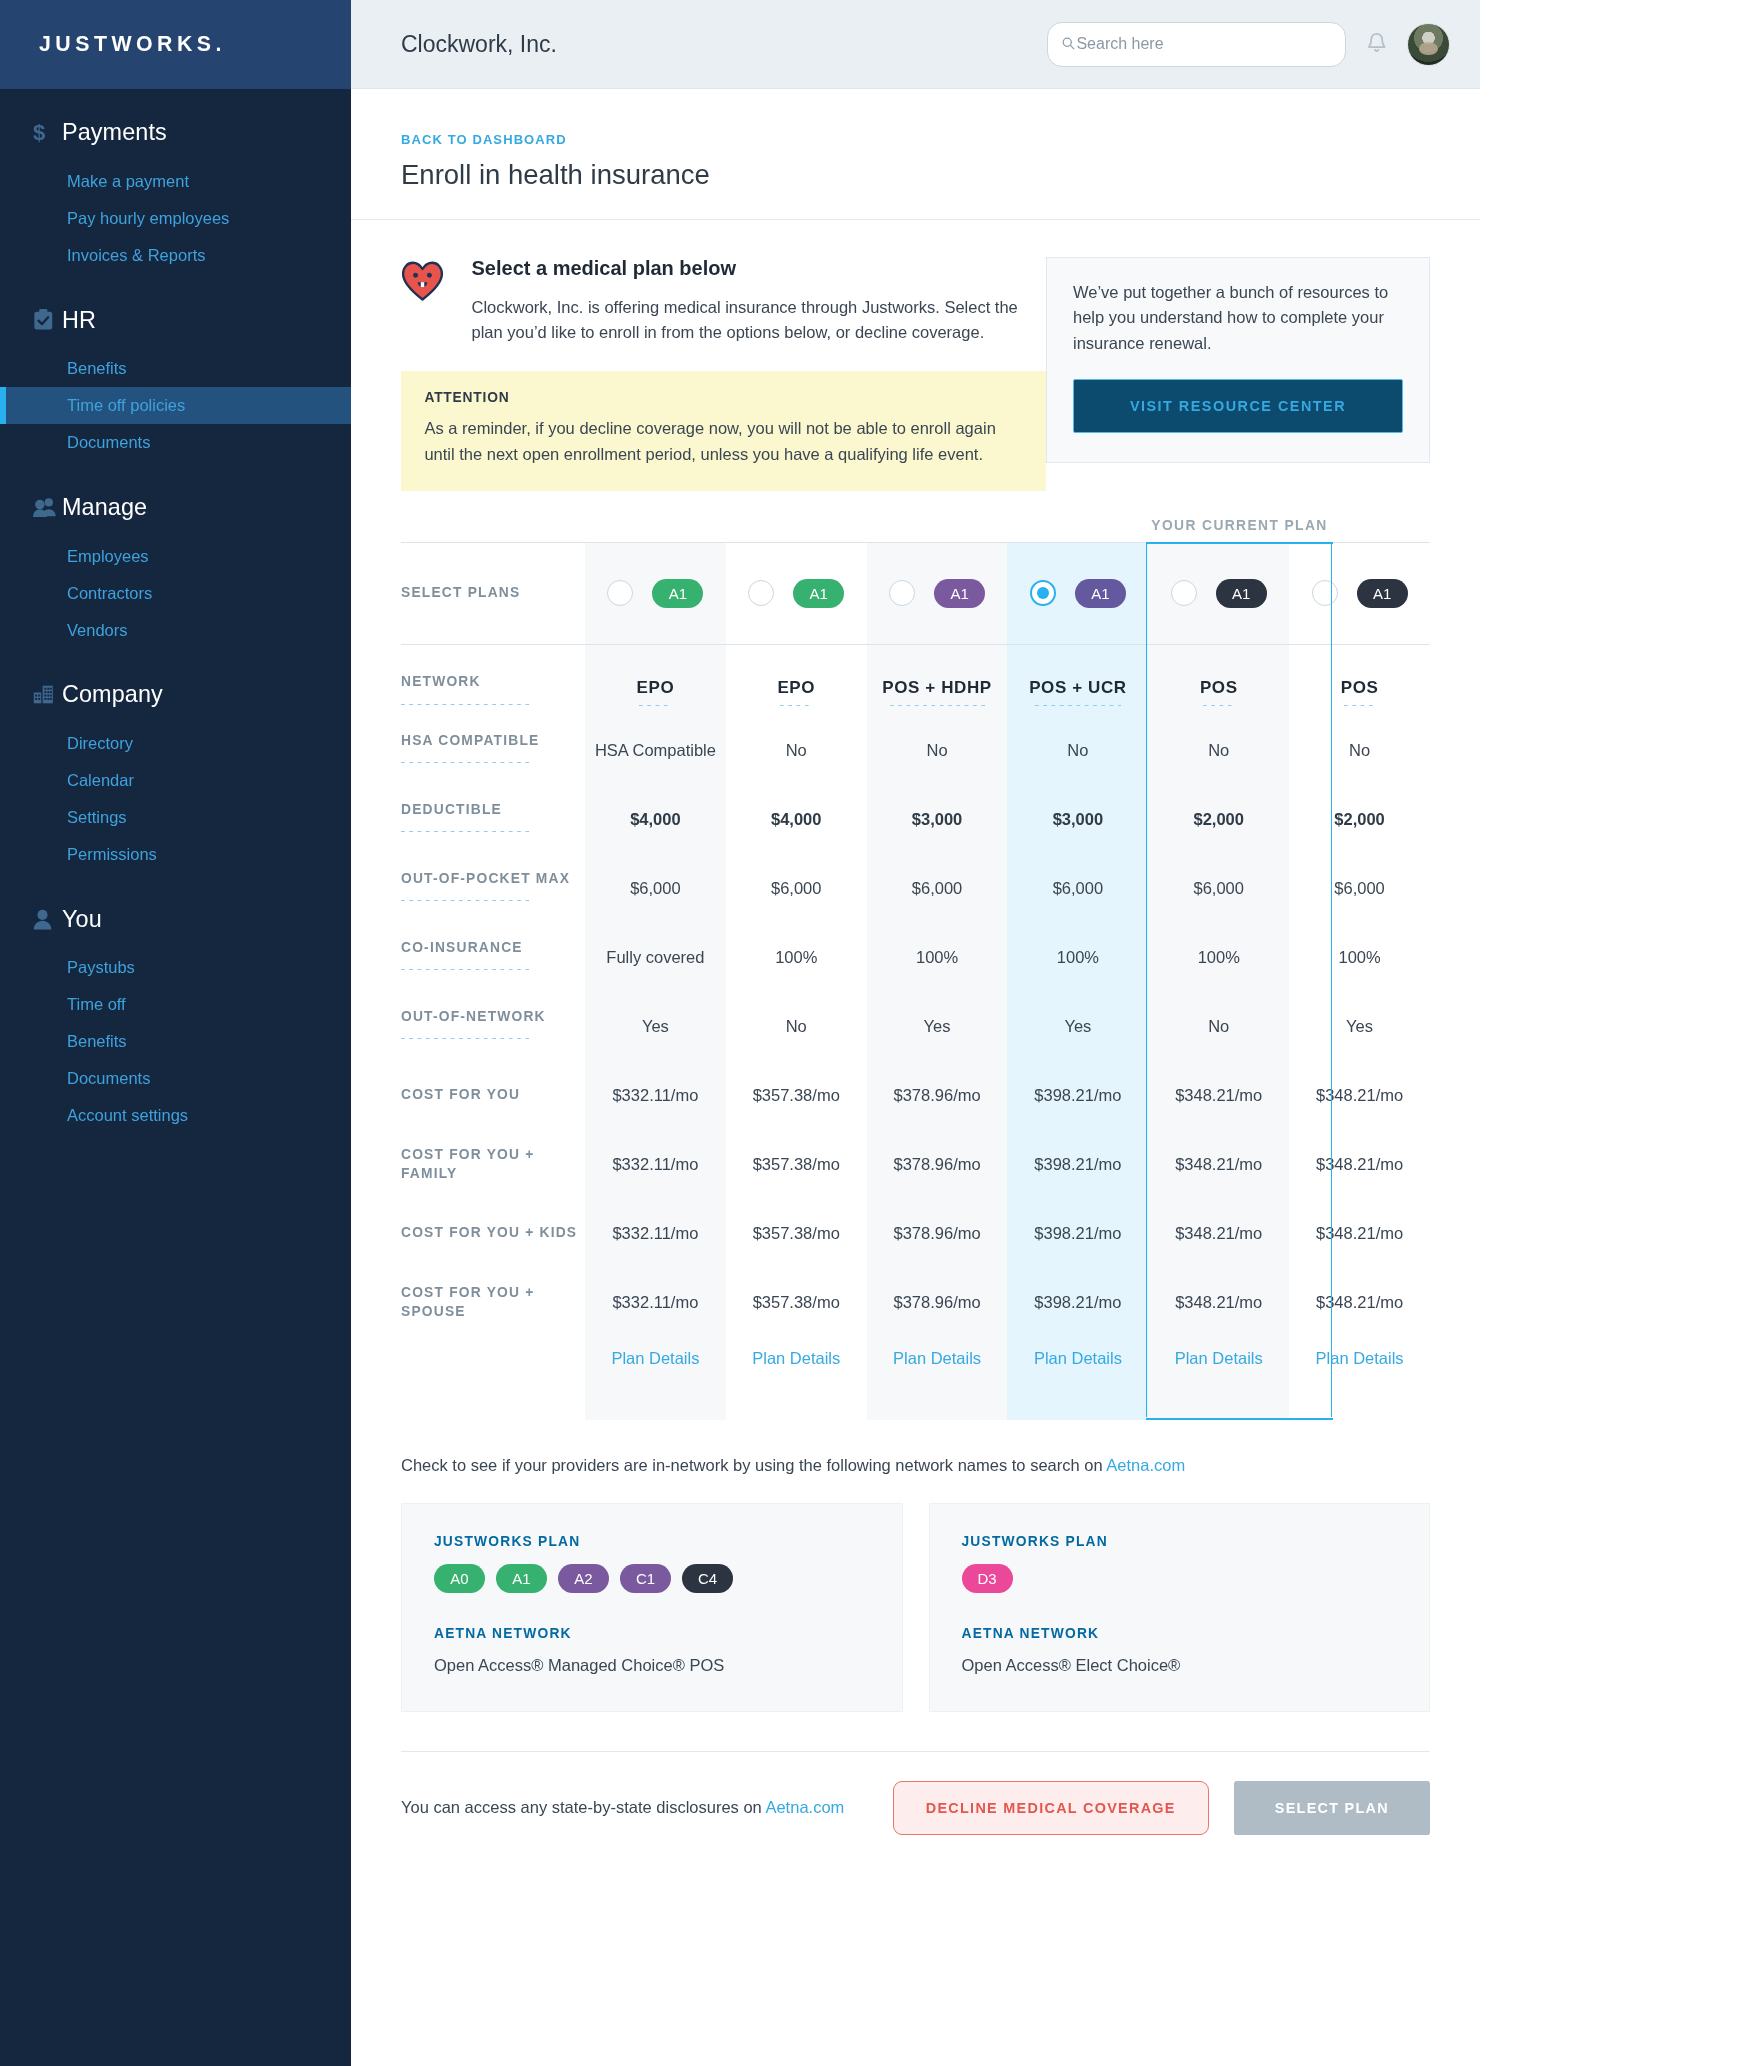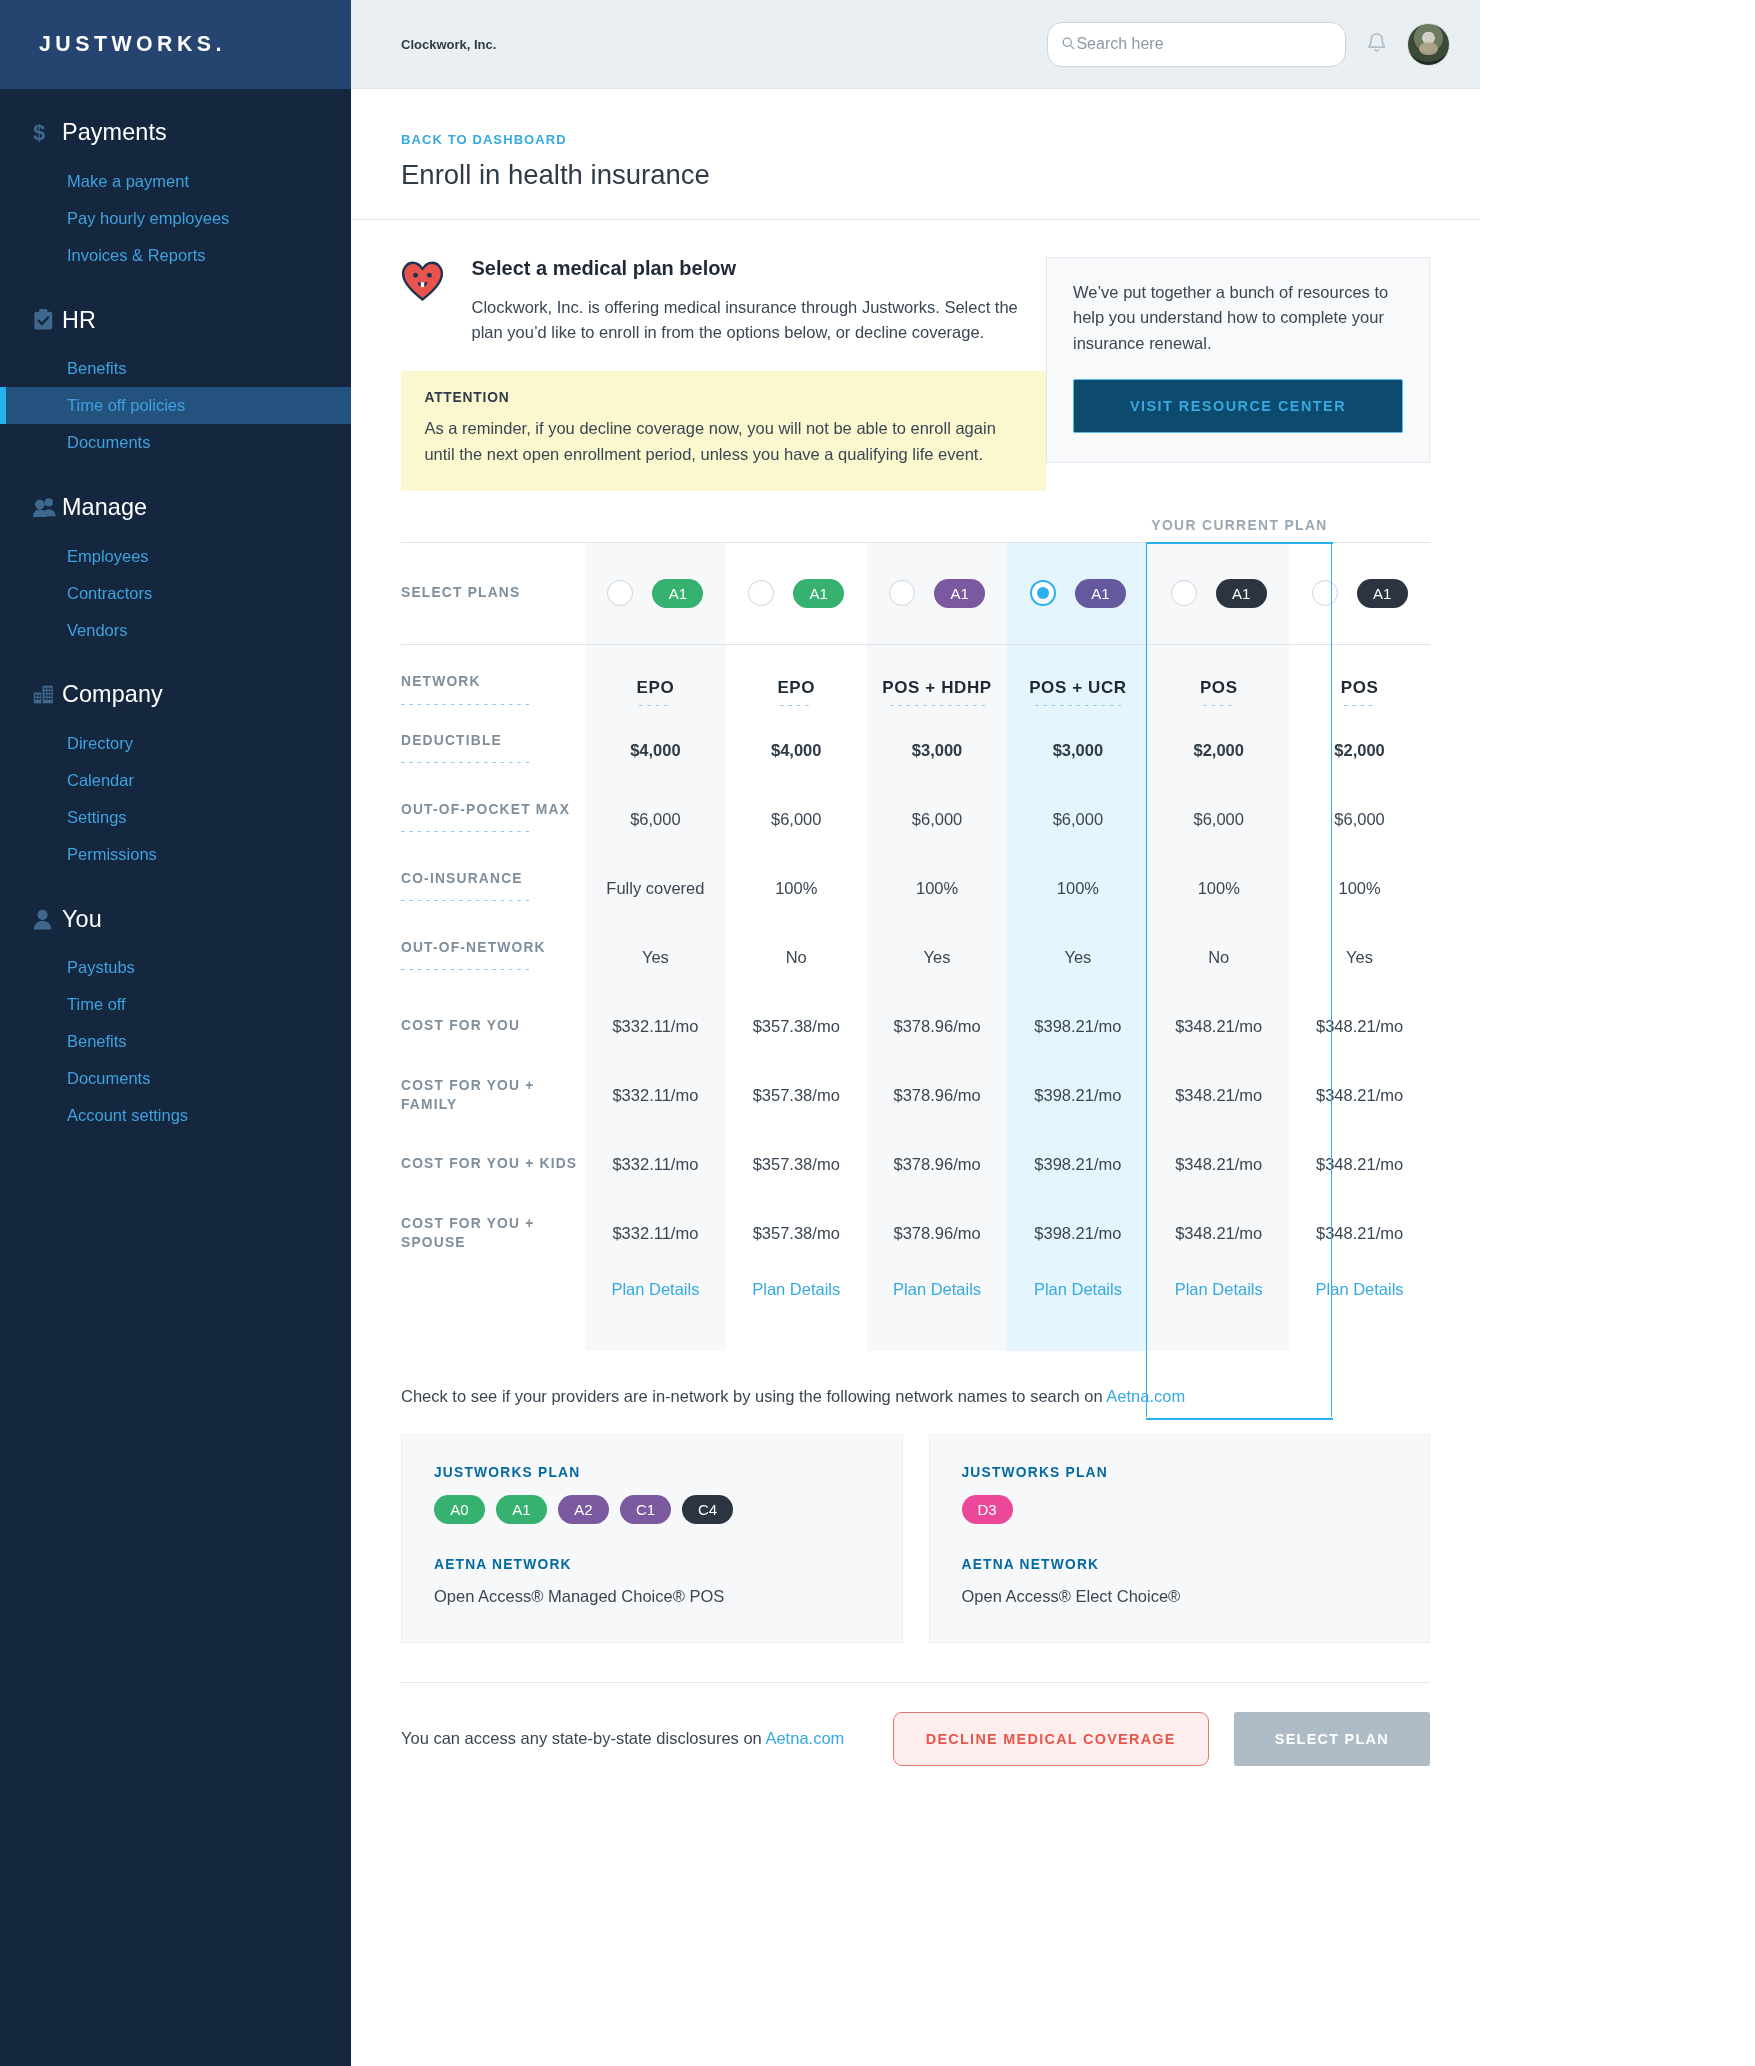--- a/index.html
+++ b/index.html
@@ -52,21 +52,21 @@
     width: 6.2px; background: #29b0ee;
   }
 
   
   .main { flex: 1; min-width: 0; background: #ffffff; }
   .topbar {
     height: 89px; background: #eaeff3;
     display: flex; align-items: center;
     padding: 0 30px 0 50px; border-bottom: 0.7px solid #dfe5ea;
   }
-  .company-name { font-size: 13px; color: #2f3b47; font-weight: 700; }
+  .company-name { font-size: 23px; color: #2f3b47; font-weight: 400; }
   .topbar-right { margin-left: auto; display: flex; align-items: center; gap: 19px; }
   .search-box {
     width: 299px; height: 45px; background: #ffffff;
     border: 0.7px solid #ccd6dd; border-radius: 15px;
     display: flex; align-items: center; padding: 0 13.8px; gap: 0;
   }
   .search-box input {
     border: none; outline: none; font-size: 16px; color: #55616e;
     font-family: "Liberation Sans", sans-serif; background: transparent; width: 100%;
   }
@@ -462,20 +462,29 @@
               <tr class="head-row">
                 <td class="rowlabel"><span>NETWORK</span><span class="dash"></span></td>
                 <td class="cell hdr stripe"><span>EPO</span><span class="dash-c" style="width: 32px;"></span></td>
                 <td class="cell hdr plain"><span>EPO</span><span class="dash-c" style="width: 32px;"></span></td>
                 <td class="cell hdr stripe"><span>POS + HDHP</span><span class="dash-c" style="width: 95px;"></span></td>
                 <td class="cell hdr sel"><span>POS + UCR</span><span class="dash-c" style="width: 86px;"></span></td>
                 <td class="cell hdr stripe"><span>POS</span><span class="dash-c" style="width: 32px;"></span></td>
                 <td class="cell hdr plain"><span>POS</span><span class="dash-c" style="width: 32px;"></span></td>
               </tr>
               <tr class="data-row">
+                <td class="rowlabel"><span>HSA COMPATIBLE</span><span class="dash"></span></td>
+                <td class="cell stripe">HSA Compatible</td>
+                <td class="cell plain">No</td>
+                <td class="cell stripe">No</td>
+                <td class="cell sel">No</td>
+                <td class="cell stripe">No</td>
+                <td class="cell plain">No</td>
+              </tr>
+              <tr class="data-row">
                 <td class="rowlabel"><span>DEDUCTIBLE</span><span class="dash"></span></td>
                 <td class="cell bold stripe">$4,000</td>
                 <td class="cell bold plain">$4,000</td>
                 <td class="cell bold stripe">$3,000</td>
                 <td class="cell bold sel">$3,000</td>
                 <td class="cell bold stripe">$2,000</td>
                 <td class="cell bold plain">$2,000</td>
               </tr>
               <tr class="data-row">
                 <td class="rowlabel"><span>OUT-OF-POCKET MAX</span><span class="dash"></span></td>

